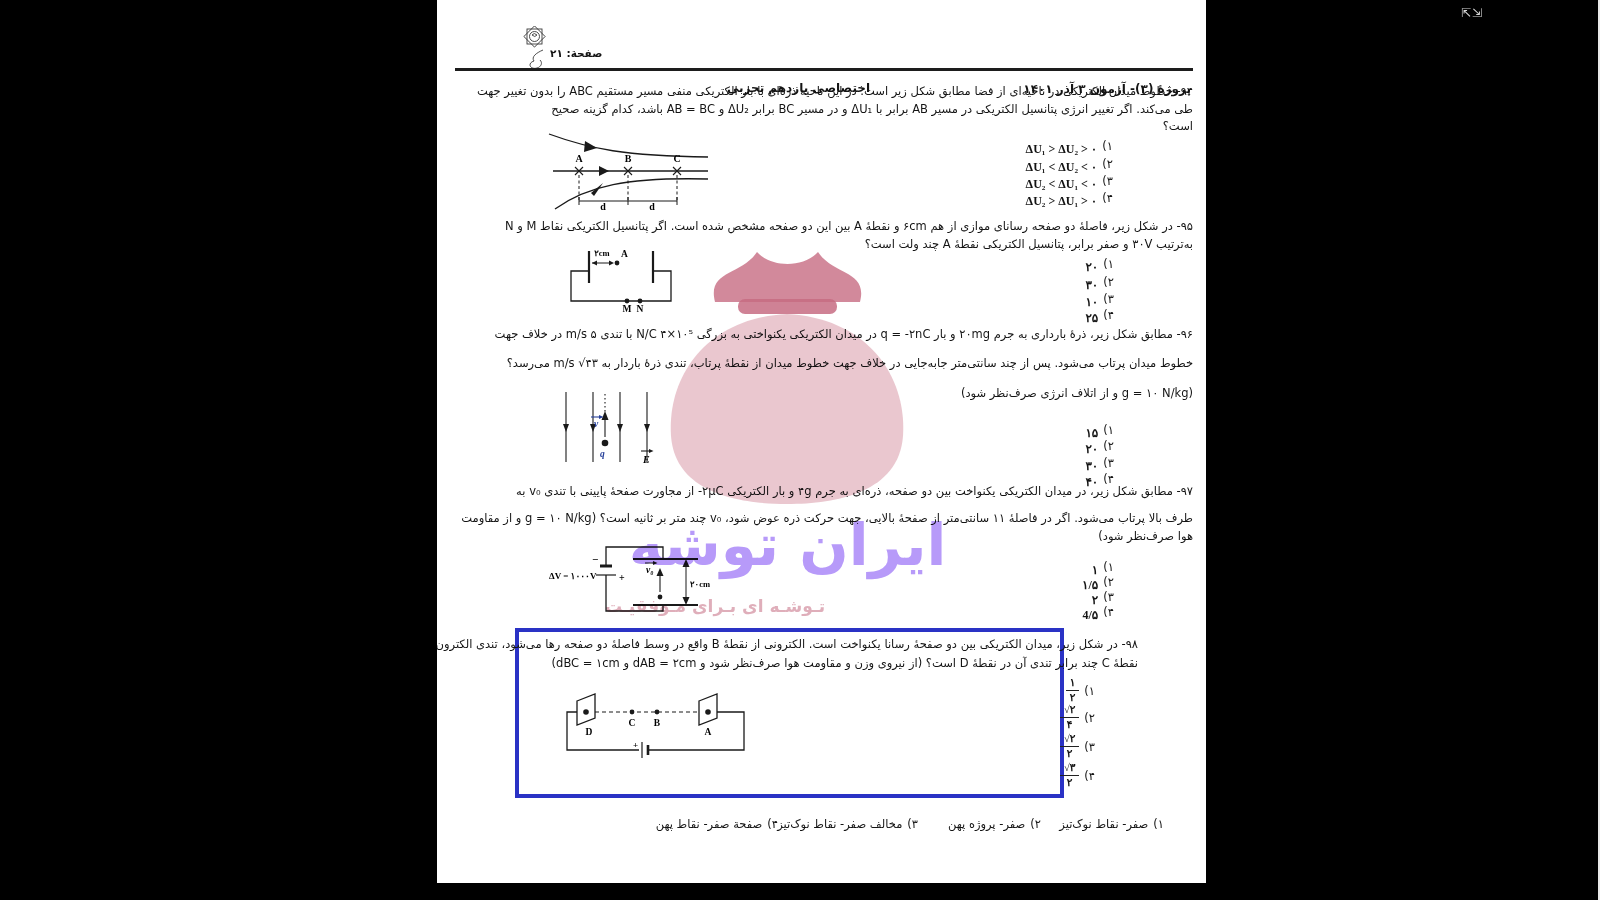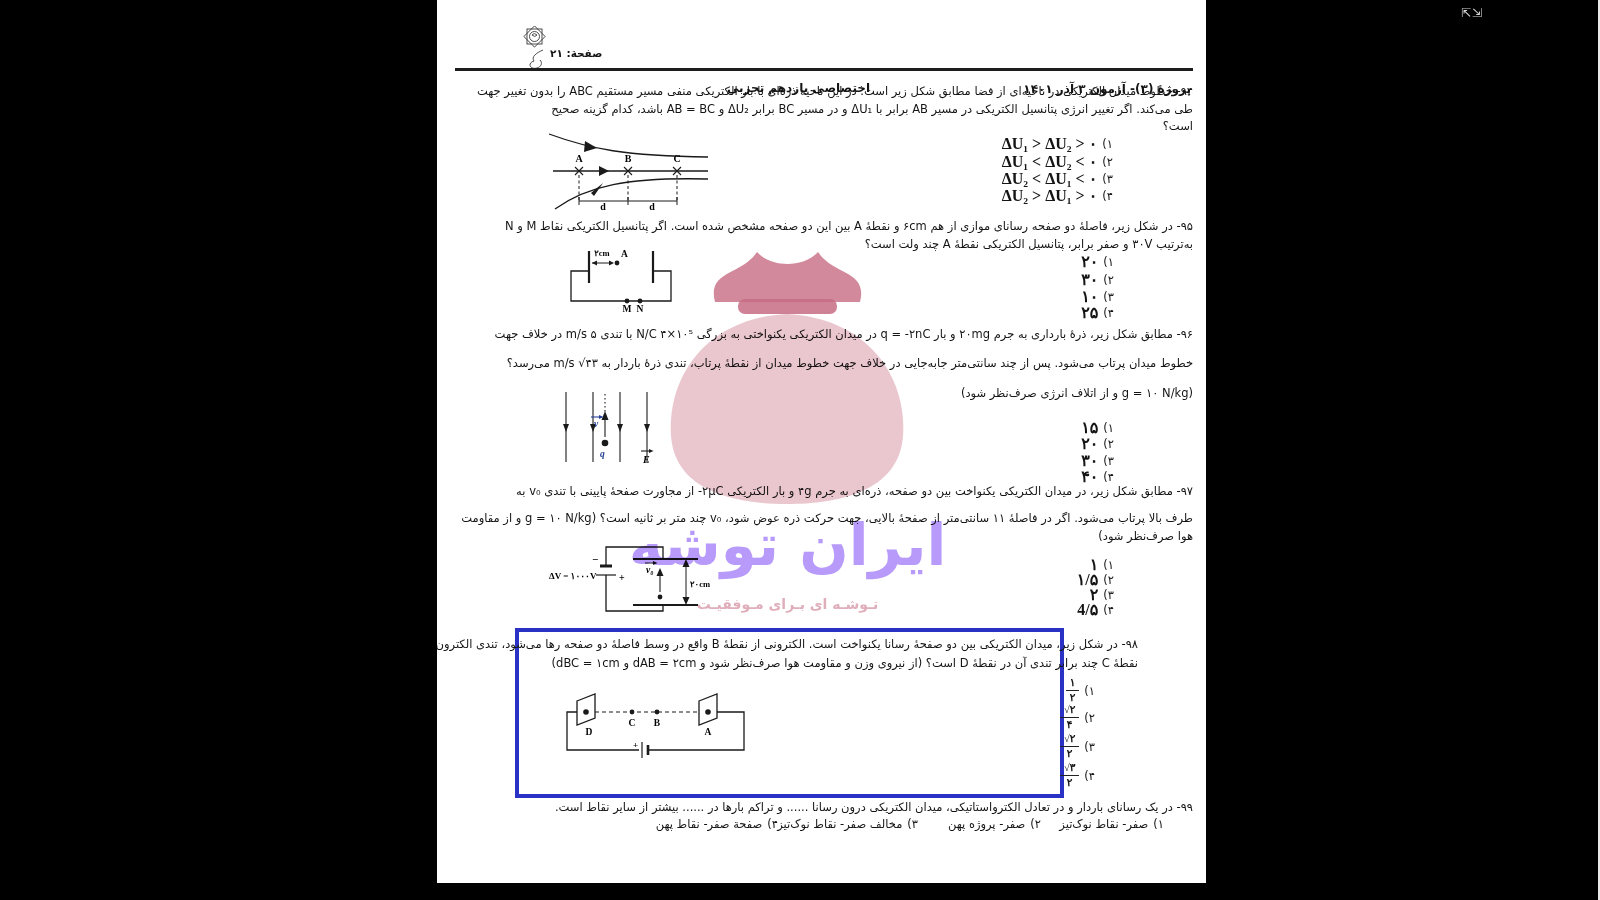--- a/index.html
+++ b/index.html
@@ -19,36 +19,36 @@
   .hdr{position:absolute;font-weight:bold;font-size:12px;direction:rtl;white-space:nowrap;}
   .hdr-rule{position:absolute;left:18px;right:13px;top:68px;height:3px;background:#1d1d1d;}
   .tline{
     position:absolute;right:13px;direction:rtl;white-space:nowrap;
     font-size:11.5px;line-height:15px;color:#141414;
   }
   .opt{
     position:absolute;direction:rtl;white-space:nowrap;display:flex;align-items:center;
     gap:5px;font-size:11.5px;color:#141414;
   }
-  .opt .math{direction:ltr;font-family:"Liberation Serif",serif;font-weight:bold;font-size:16px;}
+  .opt .math{direction:ltr;font-family:"Liberation Serif",serif;font-weight:bold;font-size:12px;margin-top:8px;}
   .frac{
     display:inline-flex;flex-direction:column;align-items:center;direction:ltr;
     font-family:"Liberation Serif",serif;font-weight:bold;font-size:10.5px;line-height:1.15;
   }
   .frac .fn{padding:0 4px 1px;border-bottom:1px solid #222;}
   .frac .fd{padding-top:1px;}
   .hl-box{position:absolute;border:4px solid #2a32c5;background:transparent;}
   .wm-layer{position:absolute;inset:0;z-index:5;pointer-events:none;mix-blend-mode:multiply;}
   .wm-title{
     position:absolute;left:178px;top:510px;width:345px;text-align:center;direction:rtl;
     font-size:58px;font-weight:bold;color:#8b5cf6;opacity:.62;line-height:70px;white-space:nowrap;
   }
   .wm-sub{
-    position:absolute;left:168px;top:596px;width:365px;text-align:center;direction:rtl;
-    font-size:14px;font-weight:bold;color:#dca6b3;opacity:.9;letter-spacing:1px;white-space:nowrap;
+    position:absolute;left:168px;top:596px;width:365px;text-align:left;direction:rtl;
+    font-size:17px;font-weight:bold;color:#dca6b3;opacity:.9;letter-spacing:1px;white-space:nowrap;
   }
   .figsvg{position:absolute;}
   svg text{font-family:"Liberation Serif",serif;}
 </style>
 </head>
 <body>
 
 <span class="resize-icons">⇱⇲</span>
 <div class="edge-sliver"></div>
 
@@ -298,21 +298,20 @@
     <circle cx="145" cy="22" r="2.8" fill="#1a1a1a"></circle>
     <circle cx="69" cy="22" r="2.4" fill="#1a1a1a"></circle>
     <circle cx="94" cy="22" r="2.4" fill="#1a1a1a"></circle>
     <text x="26" y="45" text-anchor="middle" font-size="9.5" font-weight="bold">D</text>
     <text x="69" y="36" text-anchor="middle" font-size="9.5" font-weight="bold">C</text>
     <text x="94" y="36" text-anchor="middle" font-size="9.5" font-weight="bold">B</text>
     <text x="145" y="45" text-anchor="middle" font-size="9.5" font-weight="bold">A</text>
     <text x="70" y="58" font-size="9" font-weight="bold">+</text>
   </svg>
 
-  <div class="tline" style="top:800px">۹۹- در یک رسانای باردار و در تعادل الکترواستاتیکی، میدان الکتریکی درون رسانا ...... و تراکم بارها در ...... بیشتر از سایر نقاط است.</div>
 
   <div class="opt" style="top:817px;right:42px">
     <span class="opt-num">۱)</span>
     <span>صفر- نقاط نوک‌تیز</span>
   </div>
   <div class="opt" style="top:817px;right:165px">
     <span class="opt-num">۲)</span>
     <span>صفر- پروژه پهن</span>
   </div>
   <div class="opt" style="top:817px;right:288px">

